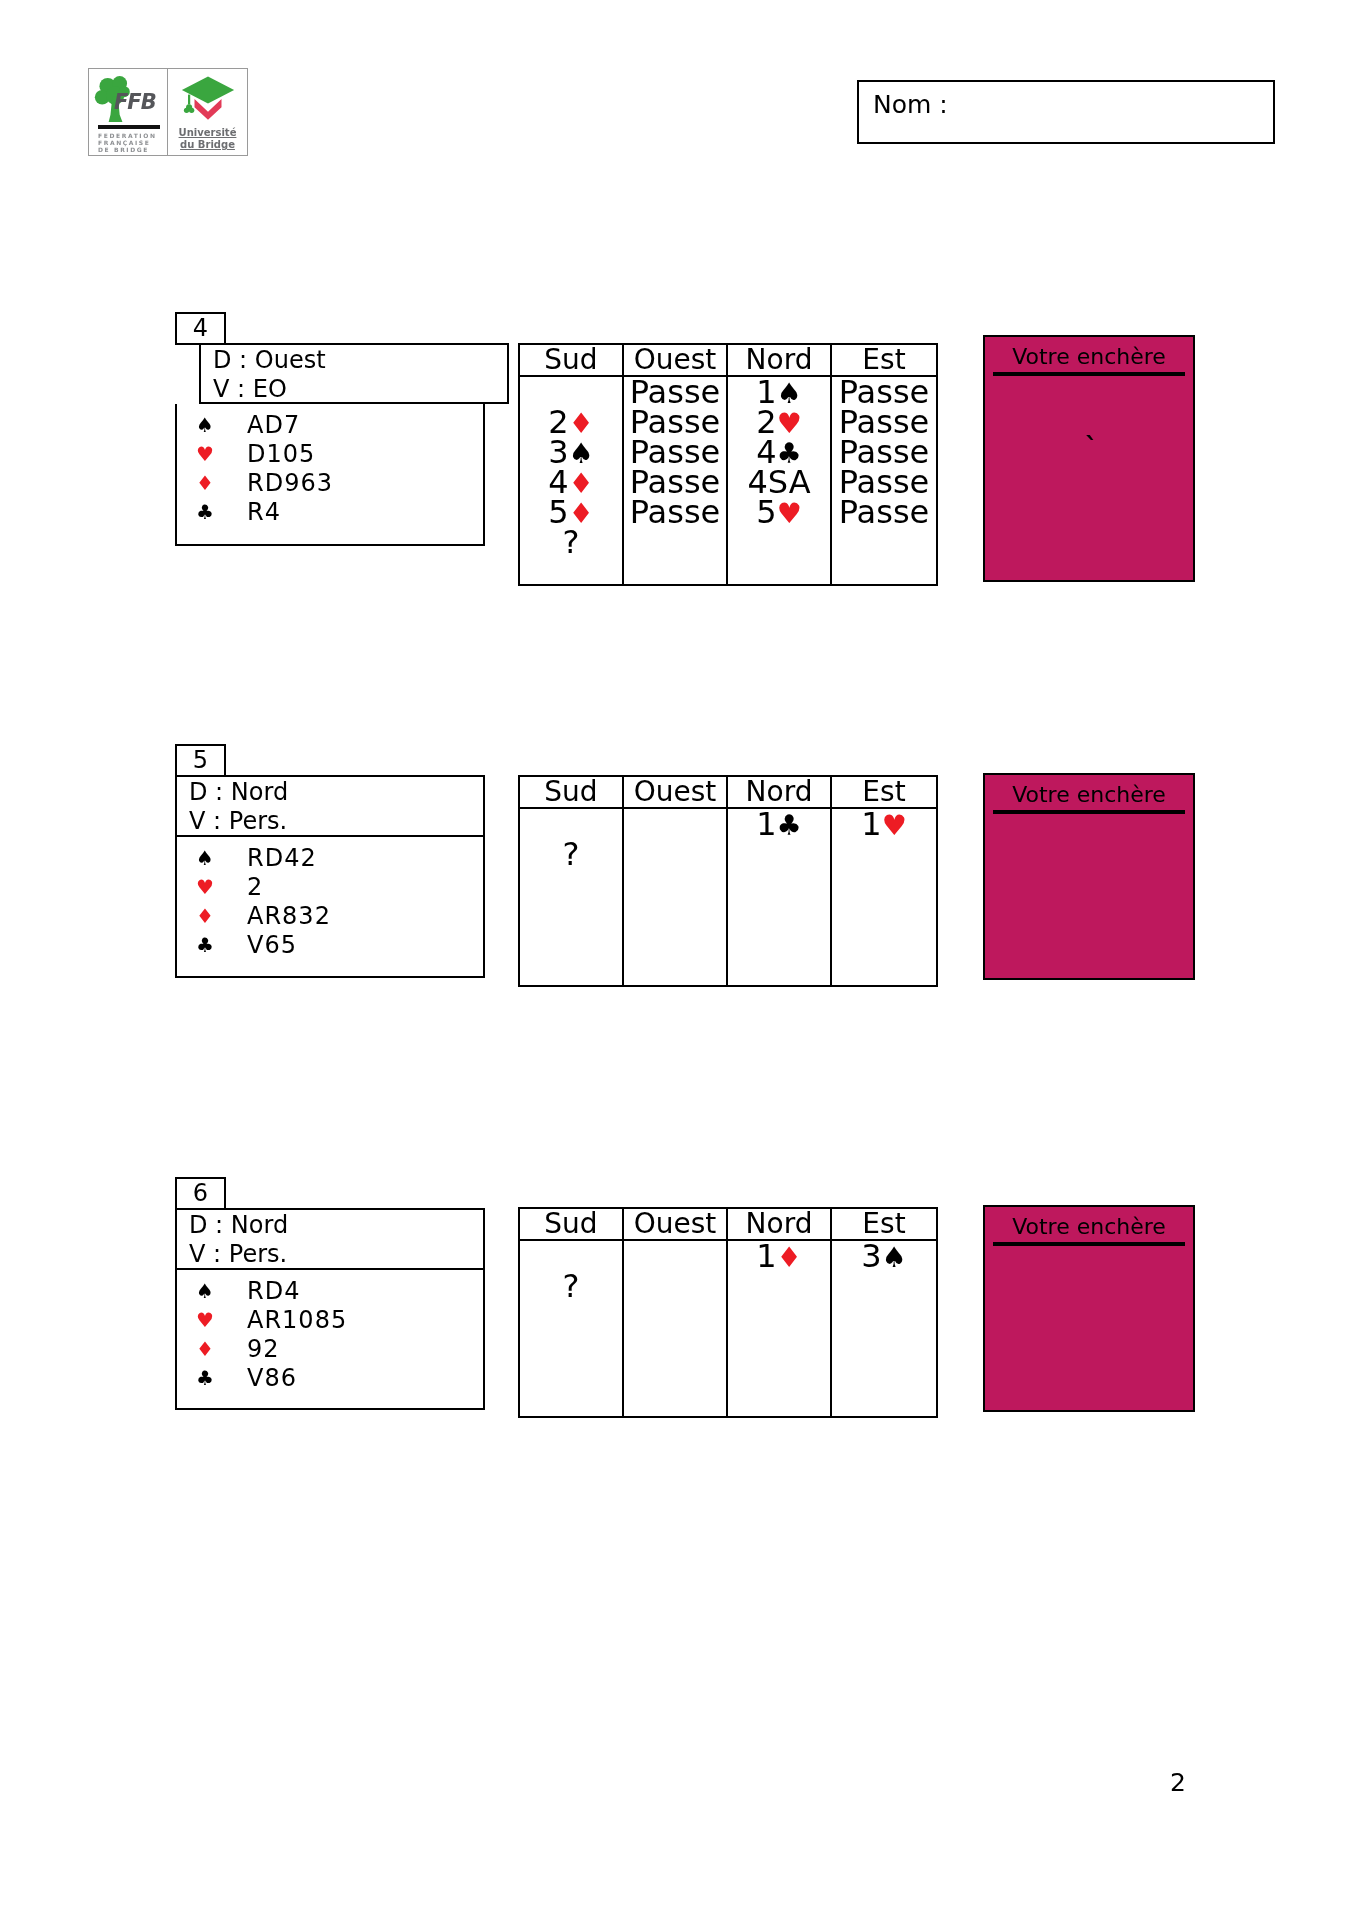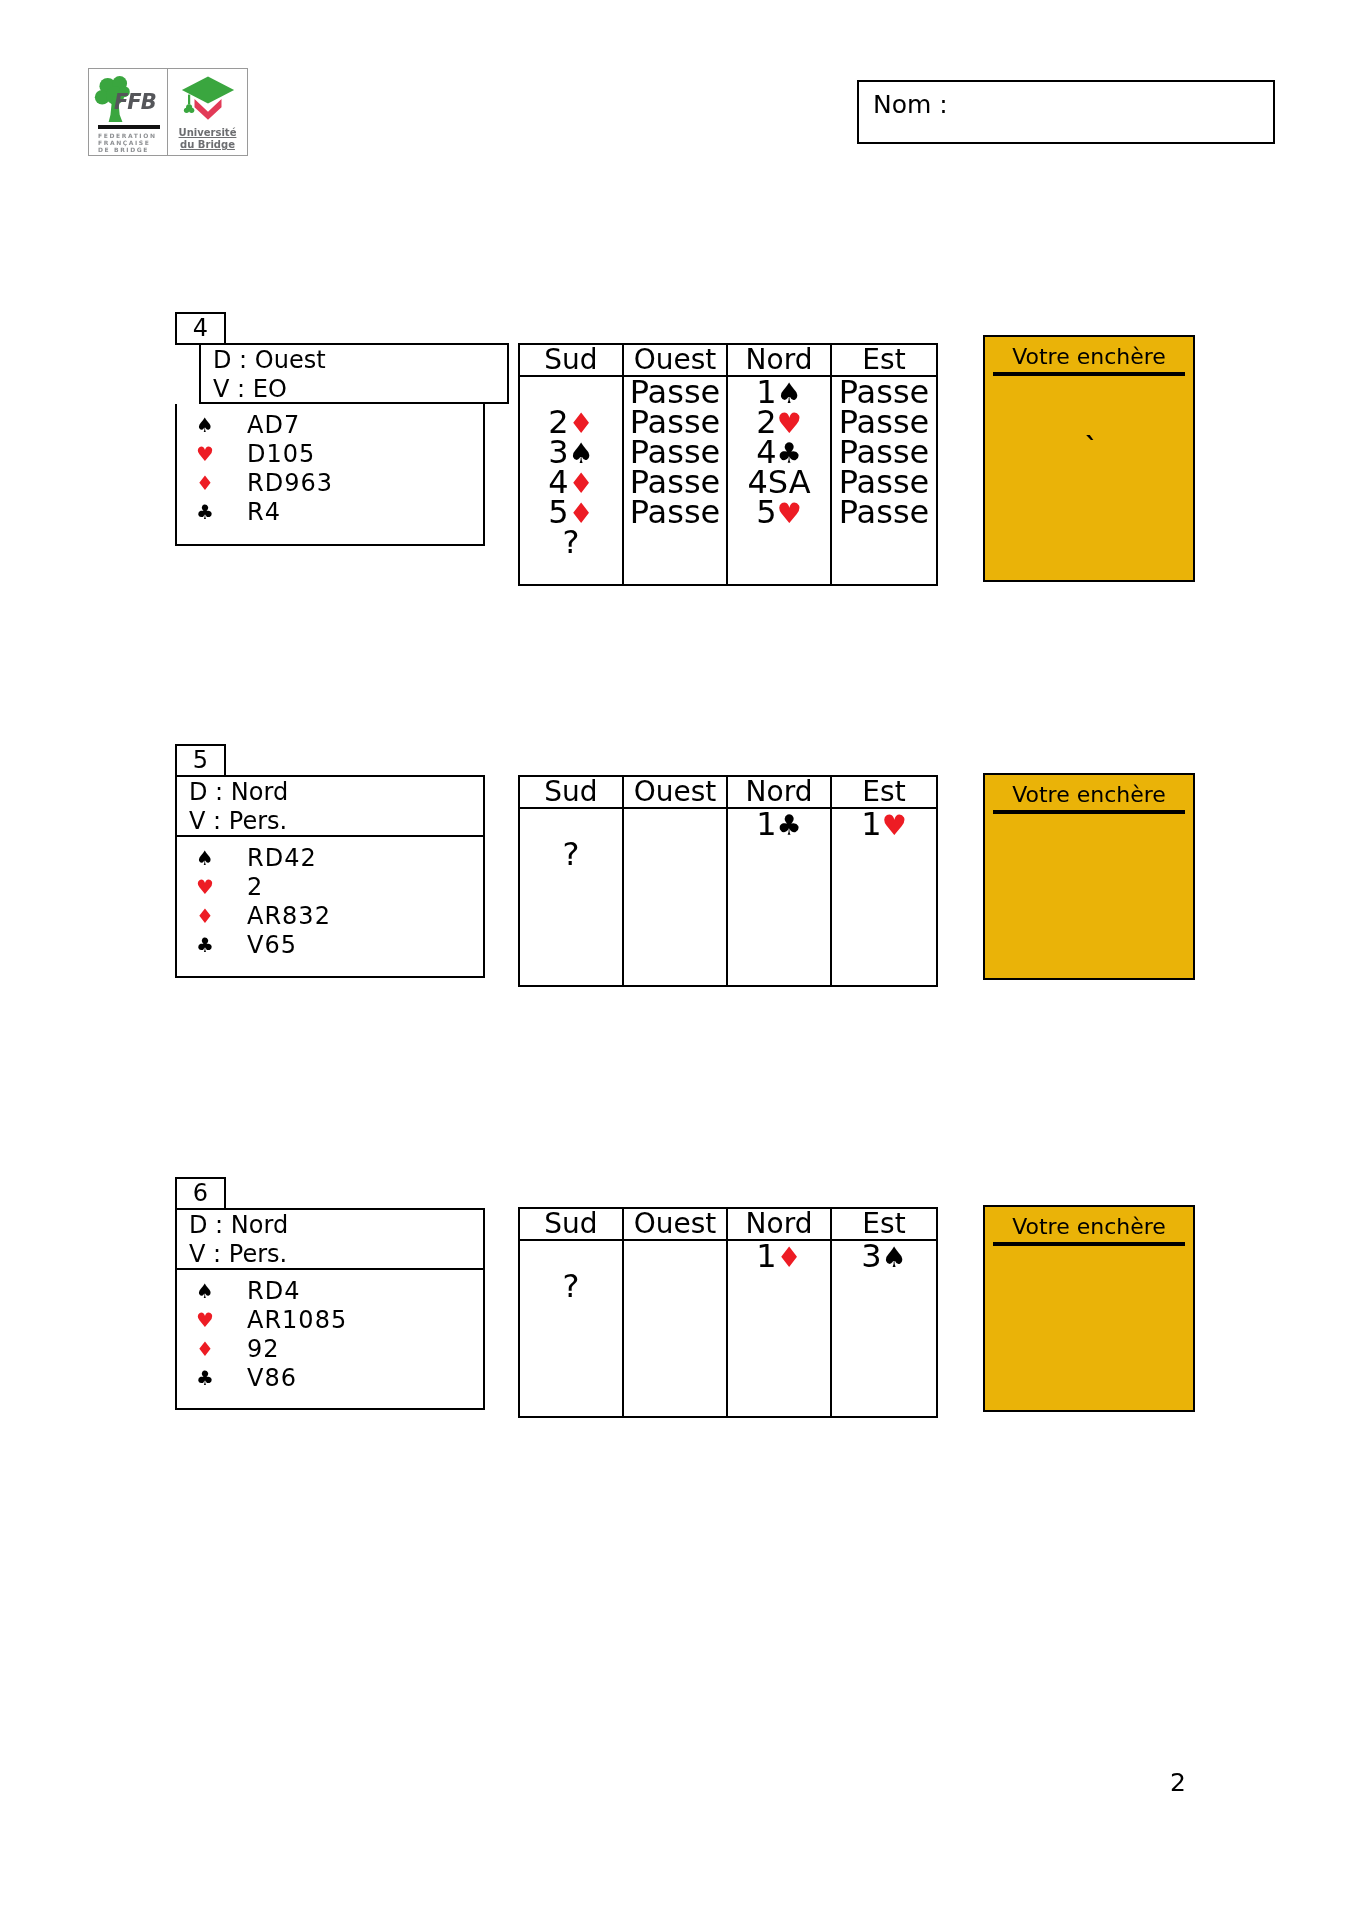--- a/index.html
+++ b/index.html
@@ -67,21 +67,21 @@
     height:32px; border-bottom:2px solid #000;
     font-size:28px; line-height:30px; text-align:center;
   }
   .bcell { height:30px; line-height:30px; font-size:32px; text-align:center; }
 
   .ssym.red { color:var(--suit-red); }
   .ssym.blk { color:#000; }
   .ssym { font-size:0.88em; }
   .hsuit.red { color:var(--suit-red); }
 
-  .votre { width:212px; border:2px solid #000; background:#eab308; }
+  .votre { width:212px; border:2px solid #000; background:#be185d; }
   .votre-title { text-align:center; font-size:22px; padding-top:7px; line-height:26px; }
   .votre-rule { margin:2px auto 0 auto; width:192px; height:4px; background:#000; }
   .votre-area { position:absolute; left:0; top:40px; right:0; bottom:0; }
   .note-mark { position:absolute; left:100px; top:96px; font-size:26px; font-weight:bold; }
 
   .page-num { position:absolute; left:1170px; top:1768px; font-size:25px; }
 </style>
 </head>
 <body>
 

